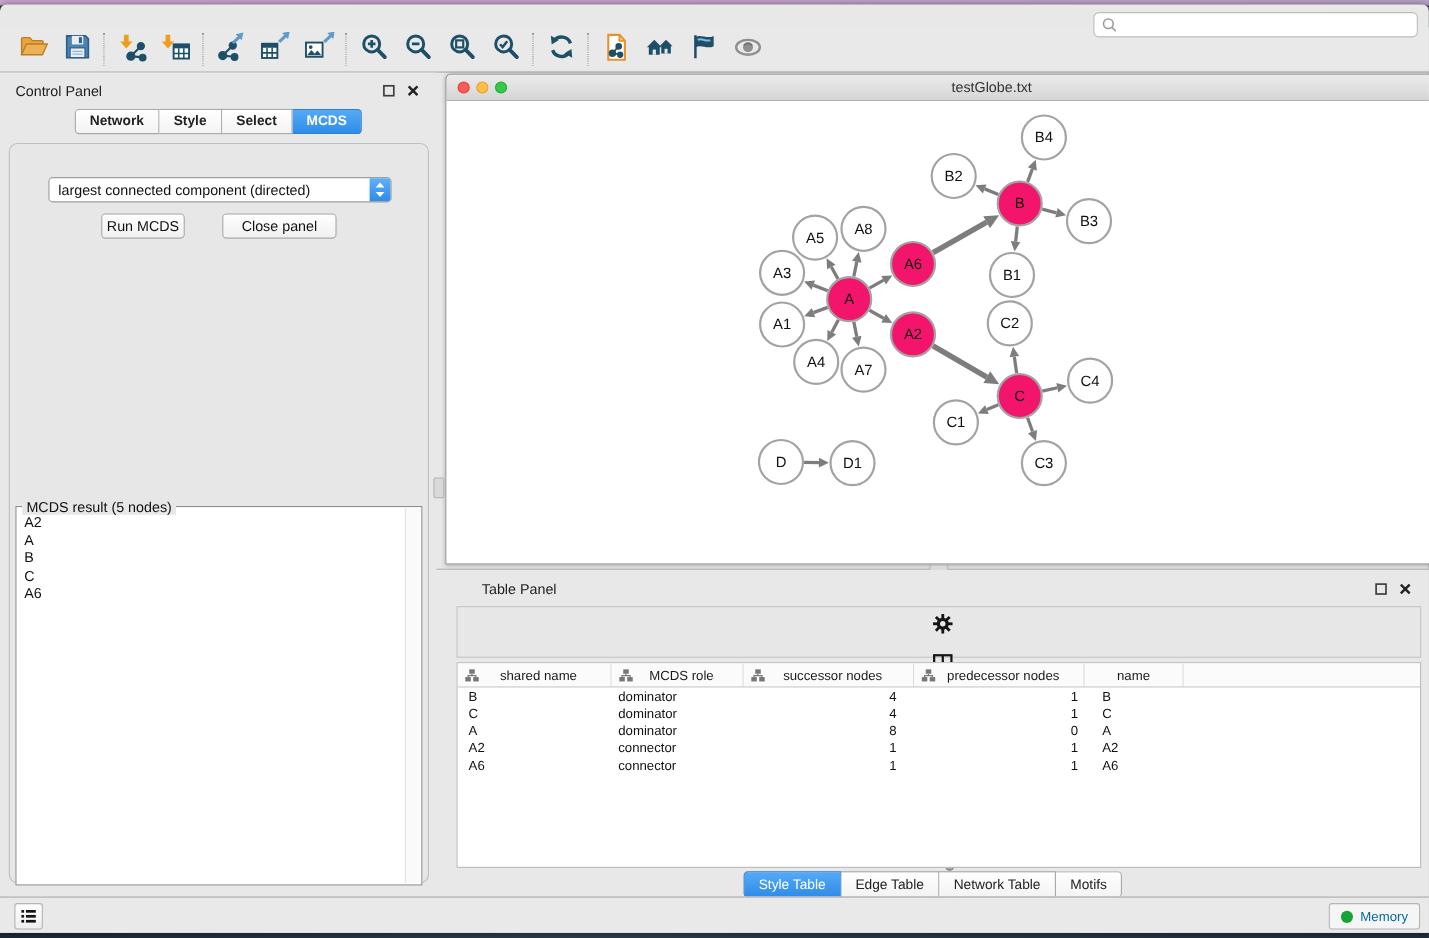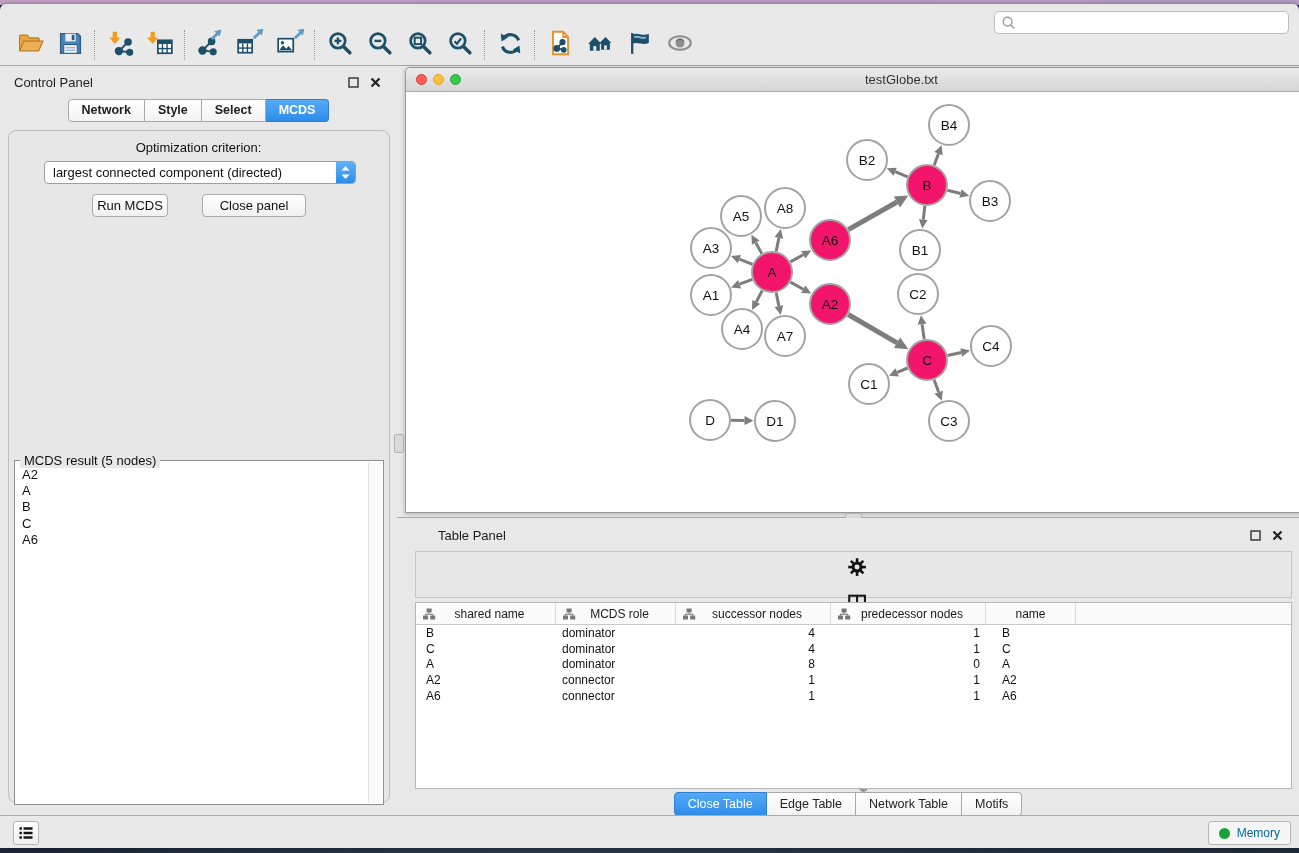--- a/index.html
+++ b/index.html
@@ -266,21 +266,20 @@
         </span>
 
       <div class="tabrow" id="cp-tabs">
           <div class="tab">Network</div>
           <div class="tab">Style</div>
           <div class="tab">Select</div>
           <div class="tab active">MCDS</div>
         </div>
       <div class="cp-box"></div>
 
-      <div class="opt-label">Optimization criterion:</div>
       <div class="dropdown">
         <span class="val">largest connected component (directed)</span>
         <span class="dd-step">
             <svg width="11" height="15" viewBox="0 0 11 15">
               <path d="M5.5 1 L9.5 5.5 H1.5 z" fill="#fff"></path>
               <path d="M5.5 14 L1.5 9.5 H9.5 z" fill="#fff"></path>
             </svg>
           </span>
       </div>
       <div class="btn" style="left:92px;top:128px;width:76px;">Run MCDS</div>
@@ -598,21 +597,21 @@
           </div>
           <div class="trow">
             <div class="td" style="width: 140px; text-align: left; padding-left: 10px;">A6</div>
             <div class="td" style="width: 120px; text-align: left; padding-left: 6px;">connector</div>
             <div class="td" style="width: 155px; text-align: right; padding-right: 16px;">1</div>
             <div class="td" style="width: 155px; text-align: right; padding-right: 6px;">1</div>
             <div class="td" style="width: 90px; text-align: left; padding-left: 16px;">A6</div>
           </div>
         </div>
       <div class="tp-tabs" id="table-tabs">
-          <div class="tab active">Close Table</div>
+          <div class="tab active">Style Table</div>
           <div class="tab">Edge Table</div>
           <div class="tab">Network Table</div>
           <div class="tab">Motifs</div>
         </div>
     </div>
 
     <div class="statusbar">
       <div class="sb-left">
         <svg width="18" height="18" viewBox="0 0 22 22">
             <g fill="#141414">

